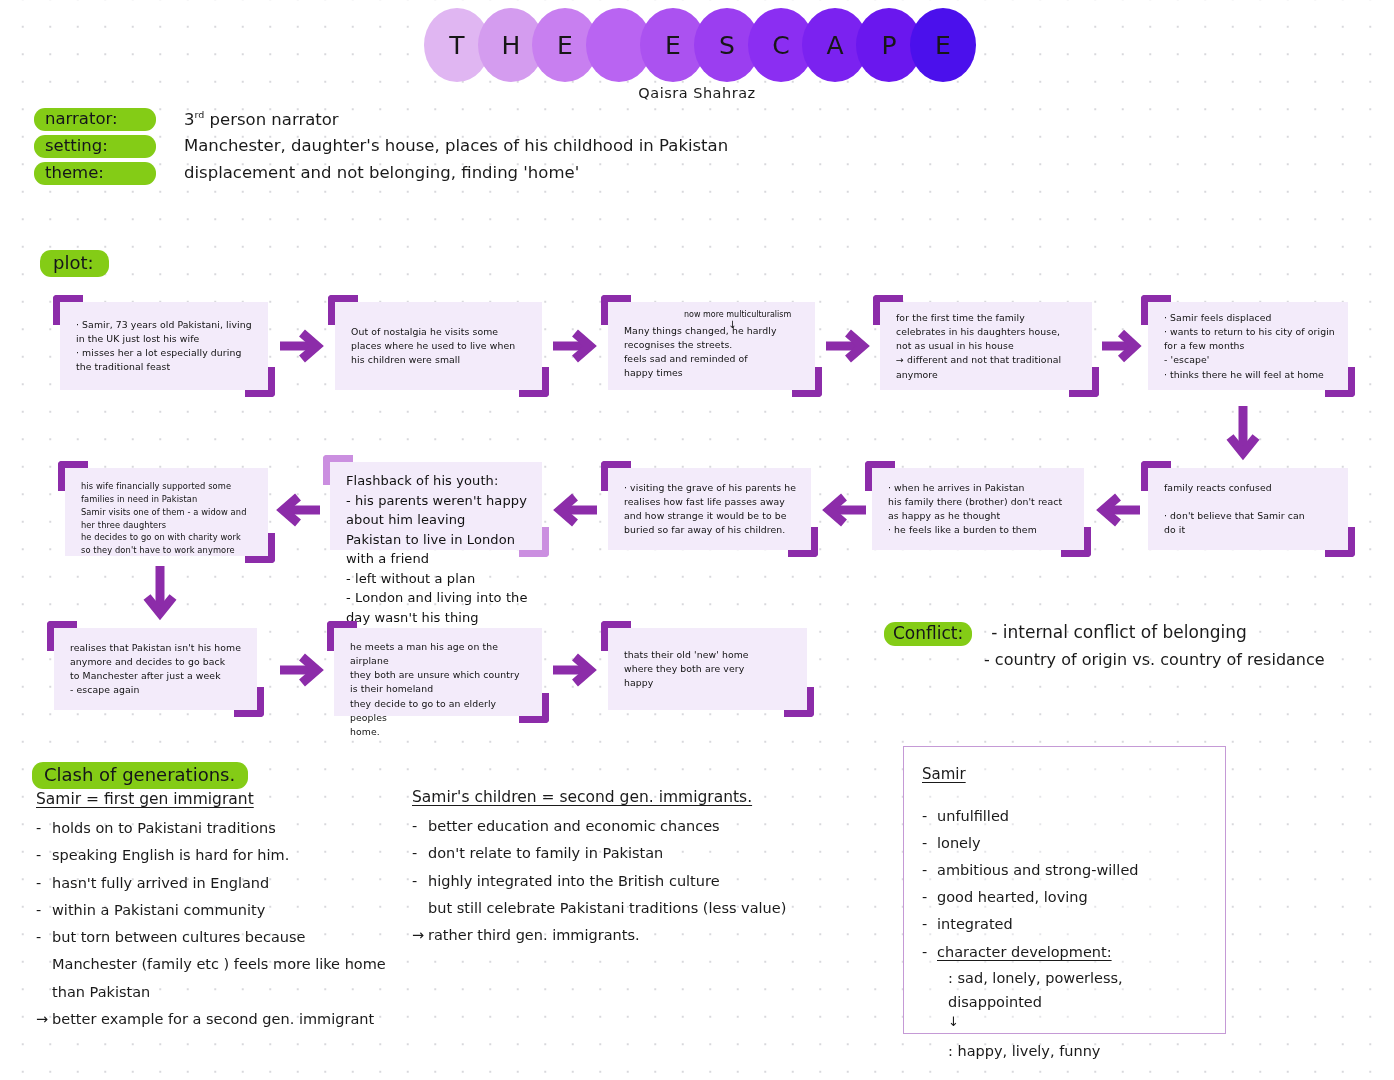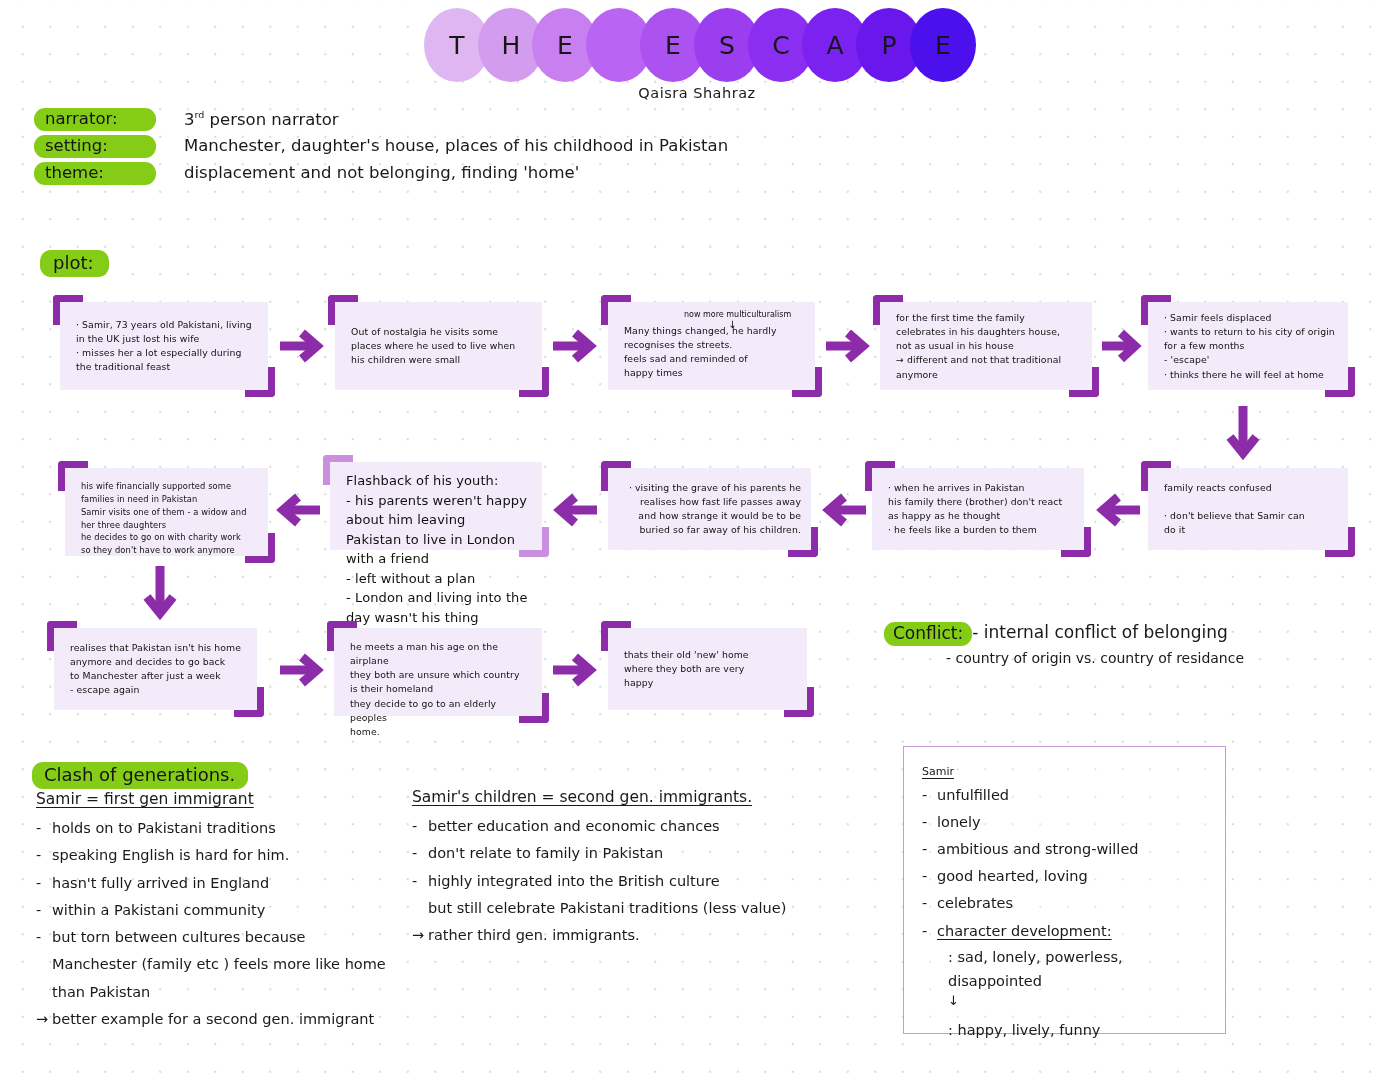--- a/index.html
+++ b/index.html
@@ -151,24 +151,25 @@
     left: 884px;
     top: 622px;
     width: 470px;
   }
   #conflict-block .hl { font-size: 17px; padding: 2px 9px 3px 9px; }
   .conflict-line1 {
     font-size: 17px;
     display: inline;
     vertical-align: top;
     padding-top: 2px;
+    padding-left: 19px;
   }
   .conflict-line2 {
-    font-size: 14px;
-    margin-left: 62px;
+    font-size: 16px;
+    margin-left: 100px;
     margin-top: 4px;
     white-space: nowrap;
   }
 
   
   #clash-heading { position: absolute; left: 32px; top: 762px; }
   #clash-heading .hl { font-size: 18px; padding: 3px 13px 4px 12px; }
 
   .col-head {
     font-size: 15.5px;
@@ -200,25 +201,25 @@
     position: absolute;
     left: 903px;
     top: 746px;
     width: 323px;
     height: 288px;
     border: 1.6px solid #c59ad6;
     background: rgba(255,255,255,0.35);
     padding: 18px 16px 0 18px;
   }
   #samir-card .card-title {
-    font-size: 11px;
+    font-size: 15px;
     text-decoration: underline;
     text-underline-offset: 3px;
     text-decoration-thickness: 1.3px;
-    margin-bottom: 4px;
+    margin-bottom: 20px;
   }
   #samir-card ul li {
     list-style: none;
     font-size: 14.5px;
     line-height: 1.87;
     position: relative;
     padding-left: 15px;
   }
   #samir-card ul li .mk { position: absolute; left: 0; top: 0; }
   #samir-card ul li.sub {
@@ -338,21 +339,21 @@
 
   <div class="fbox" style="left:872px; top:468px; width:212px; height:82px;">
     <span class="br tl"></span>
     <span class="br brr"></span>
     <div class="txt mid">· when he arrives  in Pakistan
   his family there (brother) don't react
   as happy as he thought
 · he feels like a burden to them</div>
   </div>
 
-  <div class="fbox" style="left:608px; top:468px; width:203px; height:82px;text-align:right;">
+  <div class="fbox" style="left:608px; top:468px; width:203px; height:82px;">
     <span class="br tl"></span>
     <span class="br brr"></span>
     <div class="txt mid">· visiting the grave of his parents he
   realises how fast life passes away
   and how strange it would be to be
   buried so far away of his children.</div>
   </div>
 
   <div class="fbox" style="left:330px; top:462px; width:212px; height:88px;">
     <span class="br tl light"></span>
@@ -542,21 +543,21 @@
     </ul>
   </div>
 
   <div id="samir-card">
     <div class="card-title">Samir</div>
     <ul>
       <li><span class="mk">-</span><span>unfulfilled</span></li>
       <li><span class="mk">-</span><span>lonely</span></li>
       <li><span class="mk">-</span><span>ambitious and strong-willed</span></li>
       <li><span class="mk">-</span><span>good hearted, loving</span></li>
-      <li><span class="mk">-</span><span>celebrates</span></li>
+      <li><span class="mk">-</span><span>integrated</span></li>
       <li><span class="mk">-</span><span class="underline-item">character development:</span></li>
       <li class="sub">: sad, lonely, powerless, disappointed</li>
     </ul>
     <div class="dev-arrow">↓</div>
     <div style="padding-left:26px; font-size:14.5px; margin-top:14px;">: happy, lively, funny</div>
   </div>
 
 </div>
 
 </body></html>

